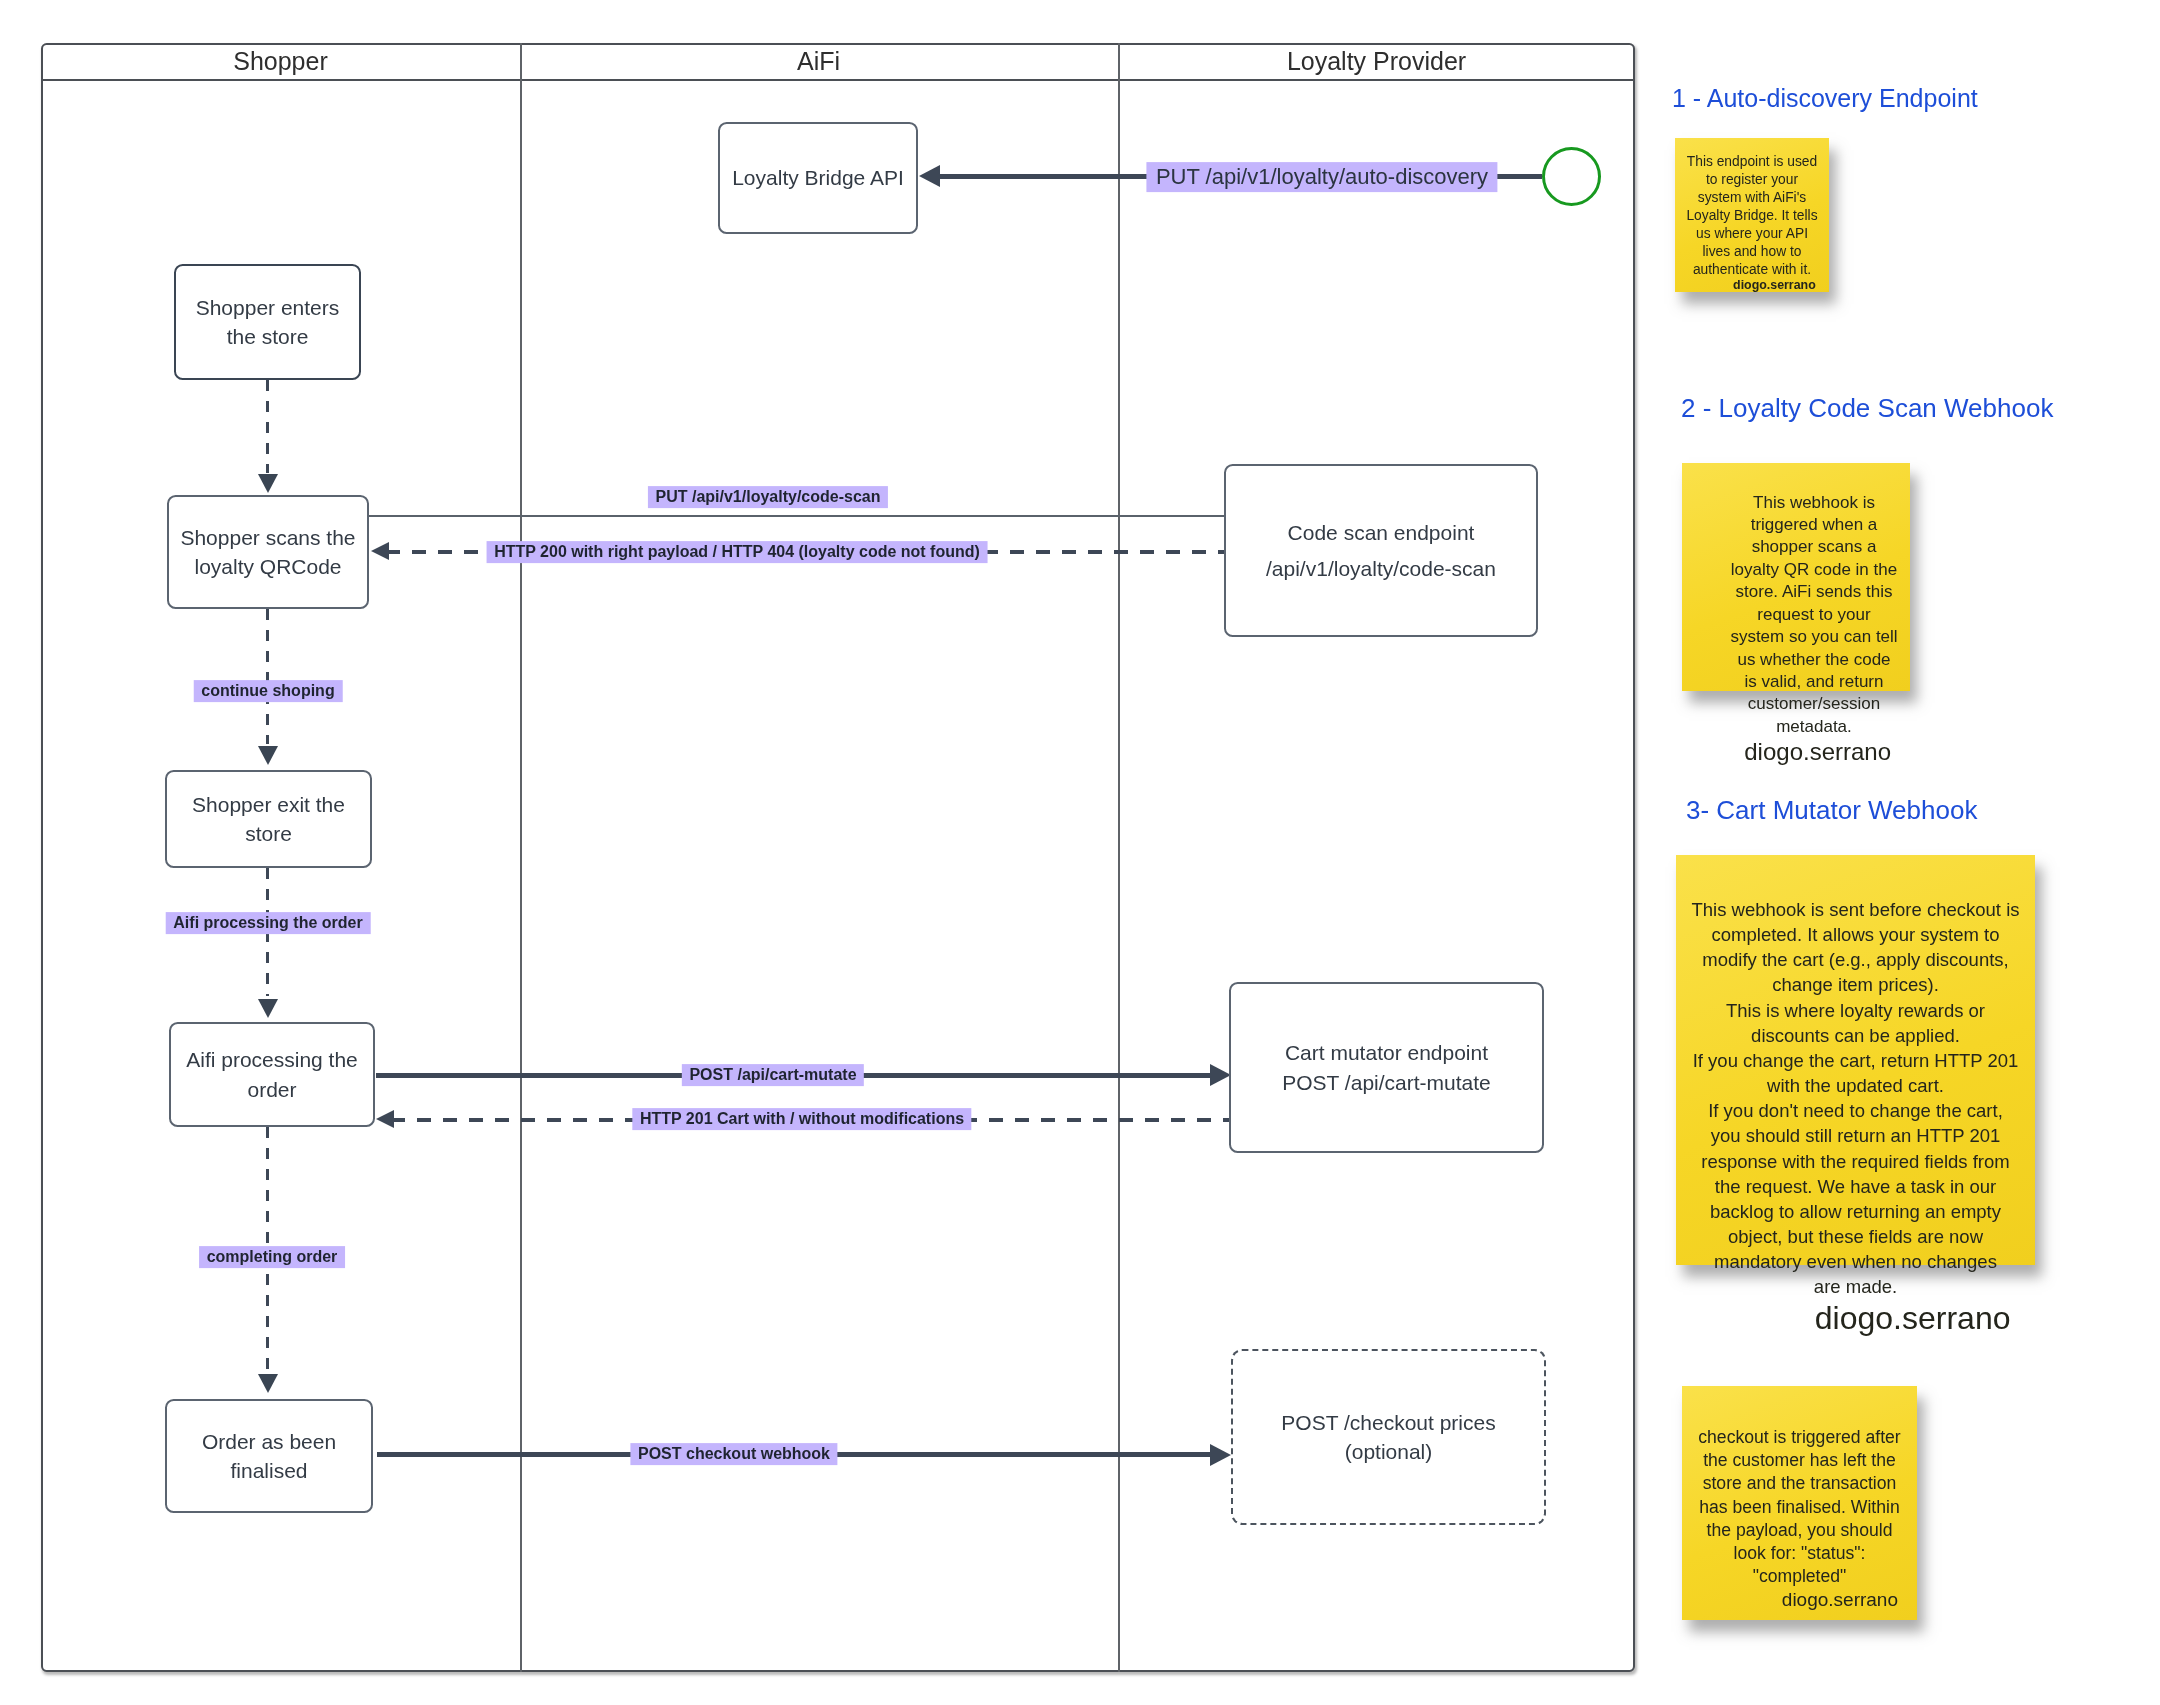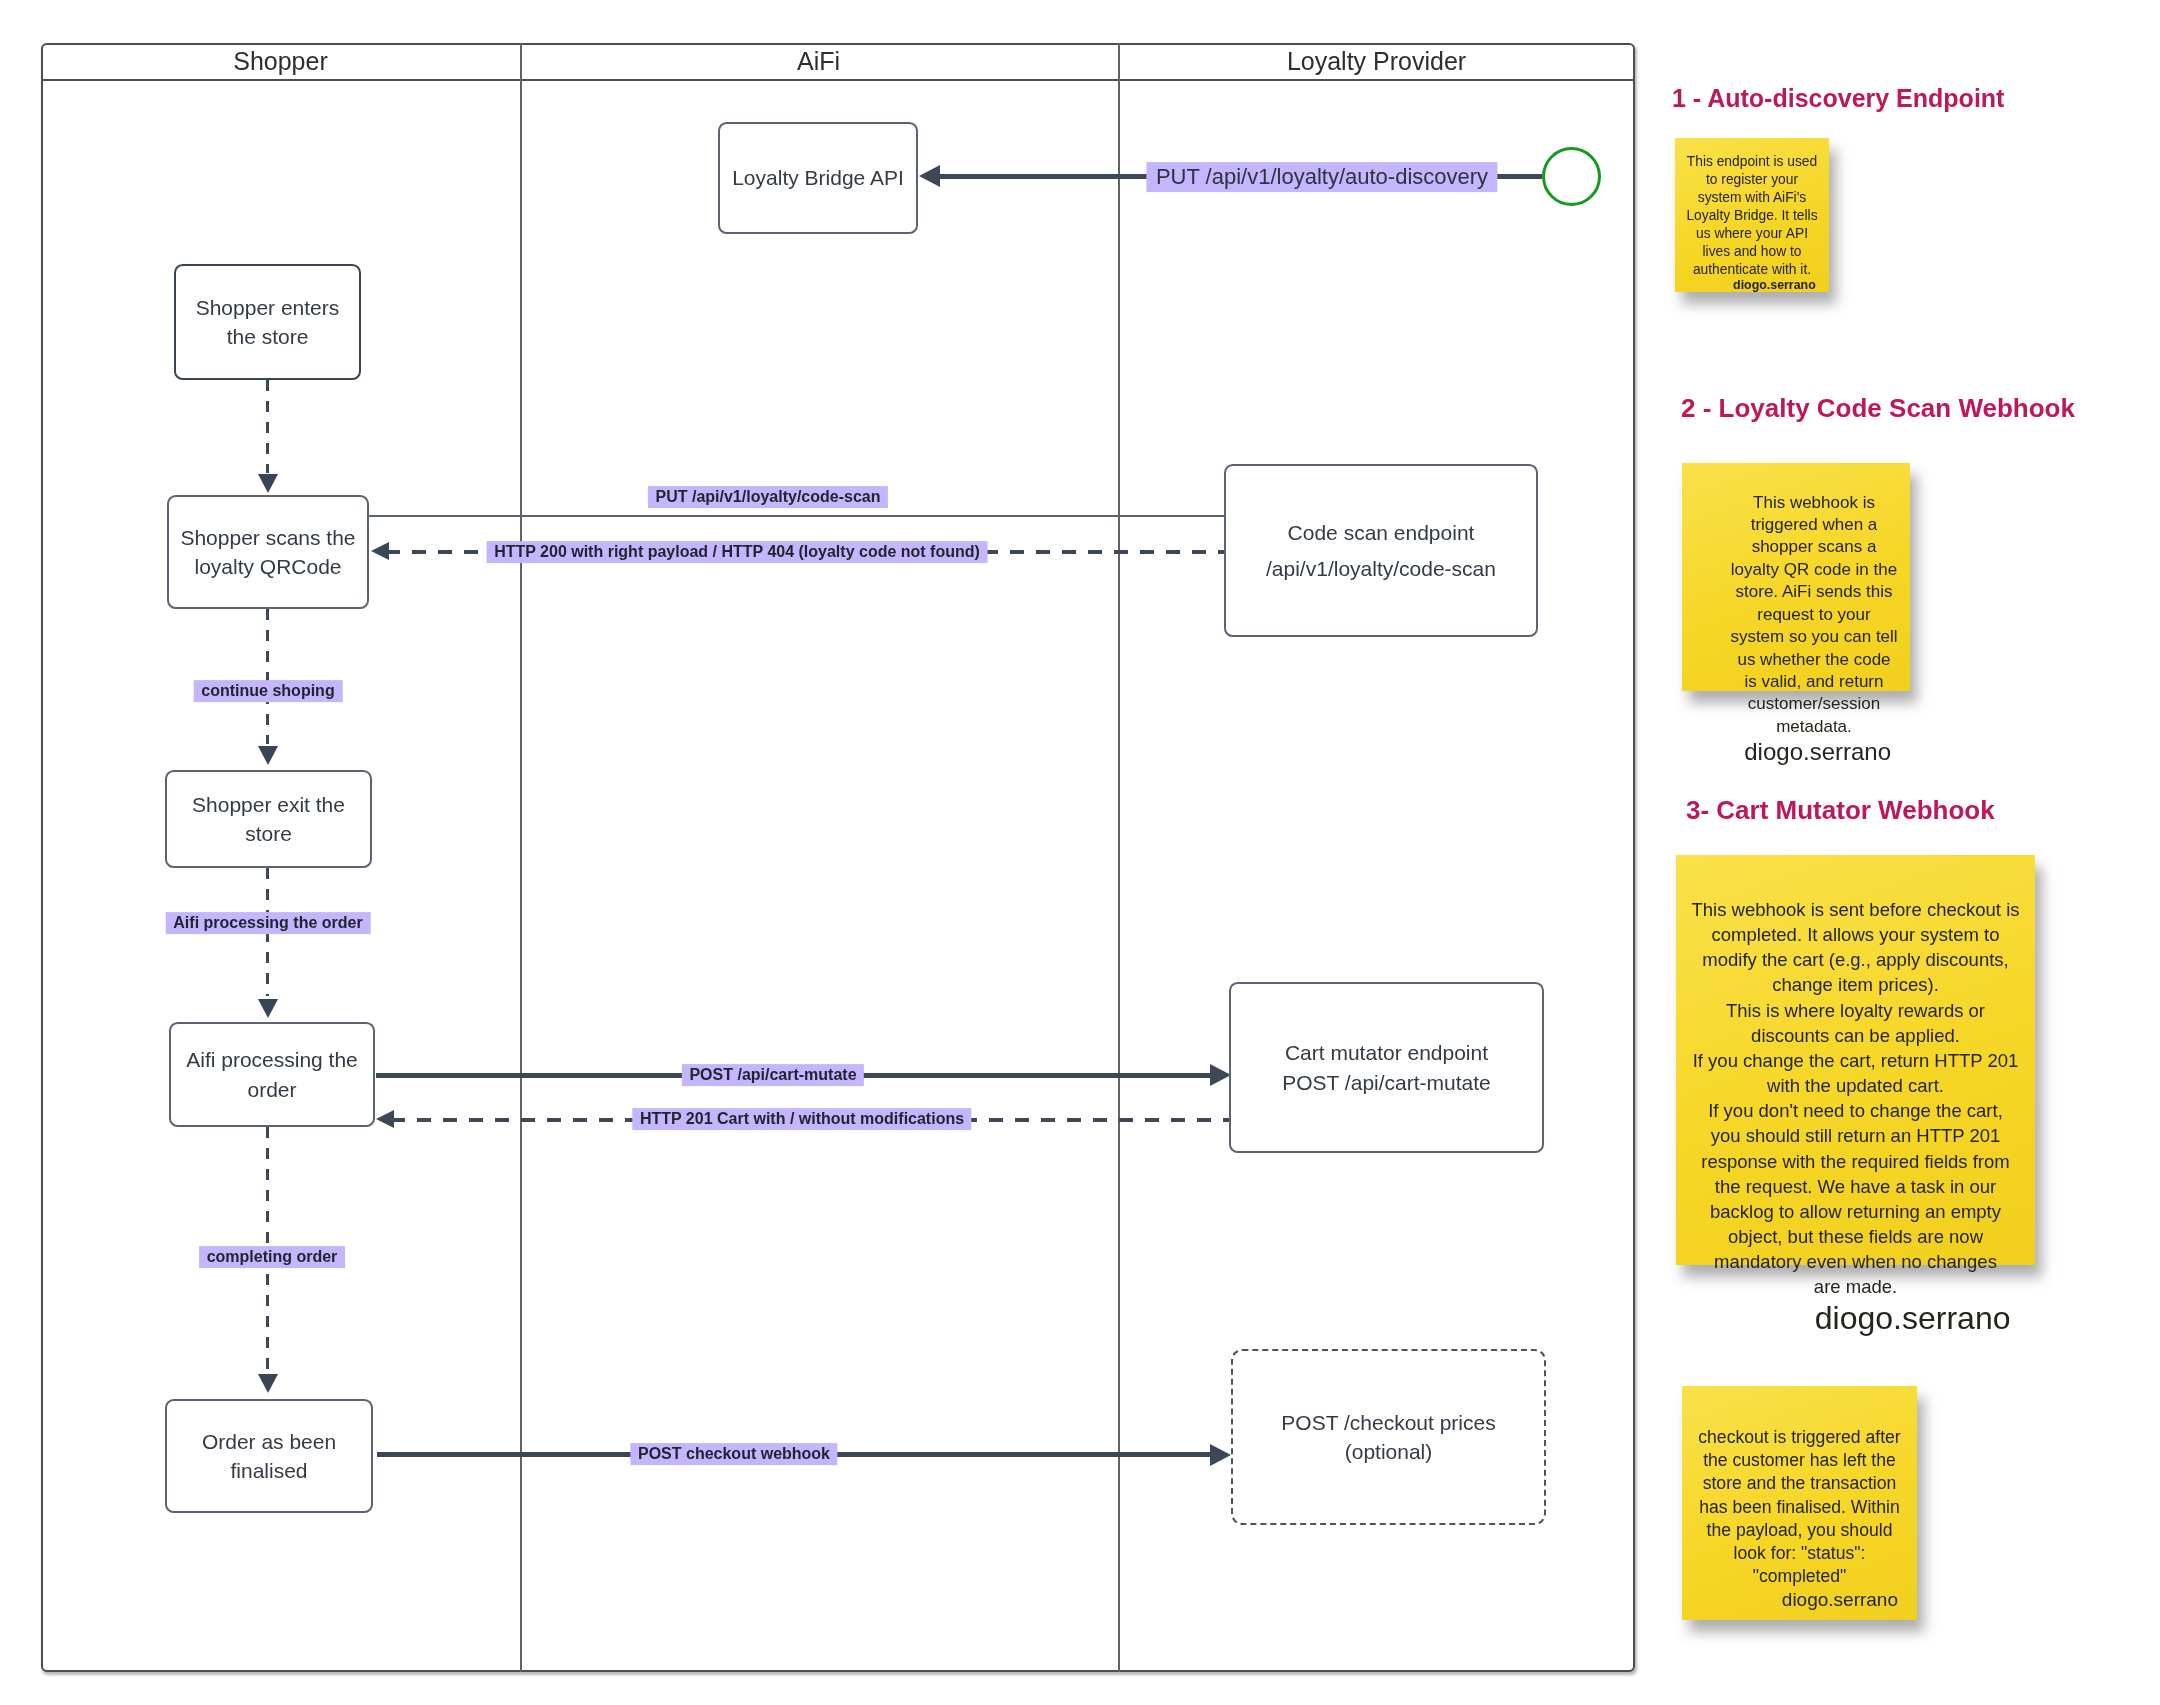--- a/index.html
+++ b/index.html
@@ -40,21 +40,21 @@
 
   .elabel{position:absolute;transform:translate(-50%,-50%);background:#c4b5fd;
           font-size:16px;font-weight:700;color:#1f2430;white-space:nowrap;
           padding:1.9px 7.6px;z-index:4;}
   .elabel.big{font-size:22px;font-weight:500;color:#2b3440;padding:1.9px 9.5px;}
 
   .start-circle{position:absolute;left:1542px;top:147px;width:59px;height:59px;
           border:3.8px solid #17991f;border-radius:50%;background:#fff;box-sizing:border-box;z-index:5;}
 
   
-  .ann-heading{position:absolute;font-weight:700;color:#be185d;white-space:nowrap;z-index:6;}
+  .ann-heading{position:absolute;font-weight:400;color:#1d4ed8;white-space:nowrap;z-index:6;}
   .note{position:absolute;background:linear-gradient(160deg,#fae14a 0%,#f6d626 55%,#f1cf1e 100%);
         box-shadow:6.7px 12.4px 12.4px rgba(95,95,95,.5);color:#24251c;display:flex;
         flex-direction:column;box-sizing:border-box;z-index:6;}
   .note-body{white-space:pre-line;text-align:center;}
   .note-author{margin-top:auto;text-align:right;}
 </style>
 </head>
 <body>
 
 <div id="canvas">

